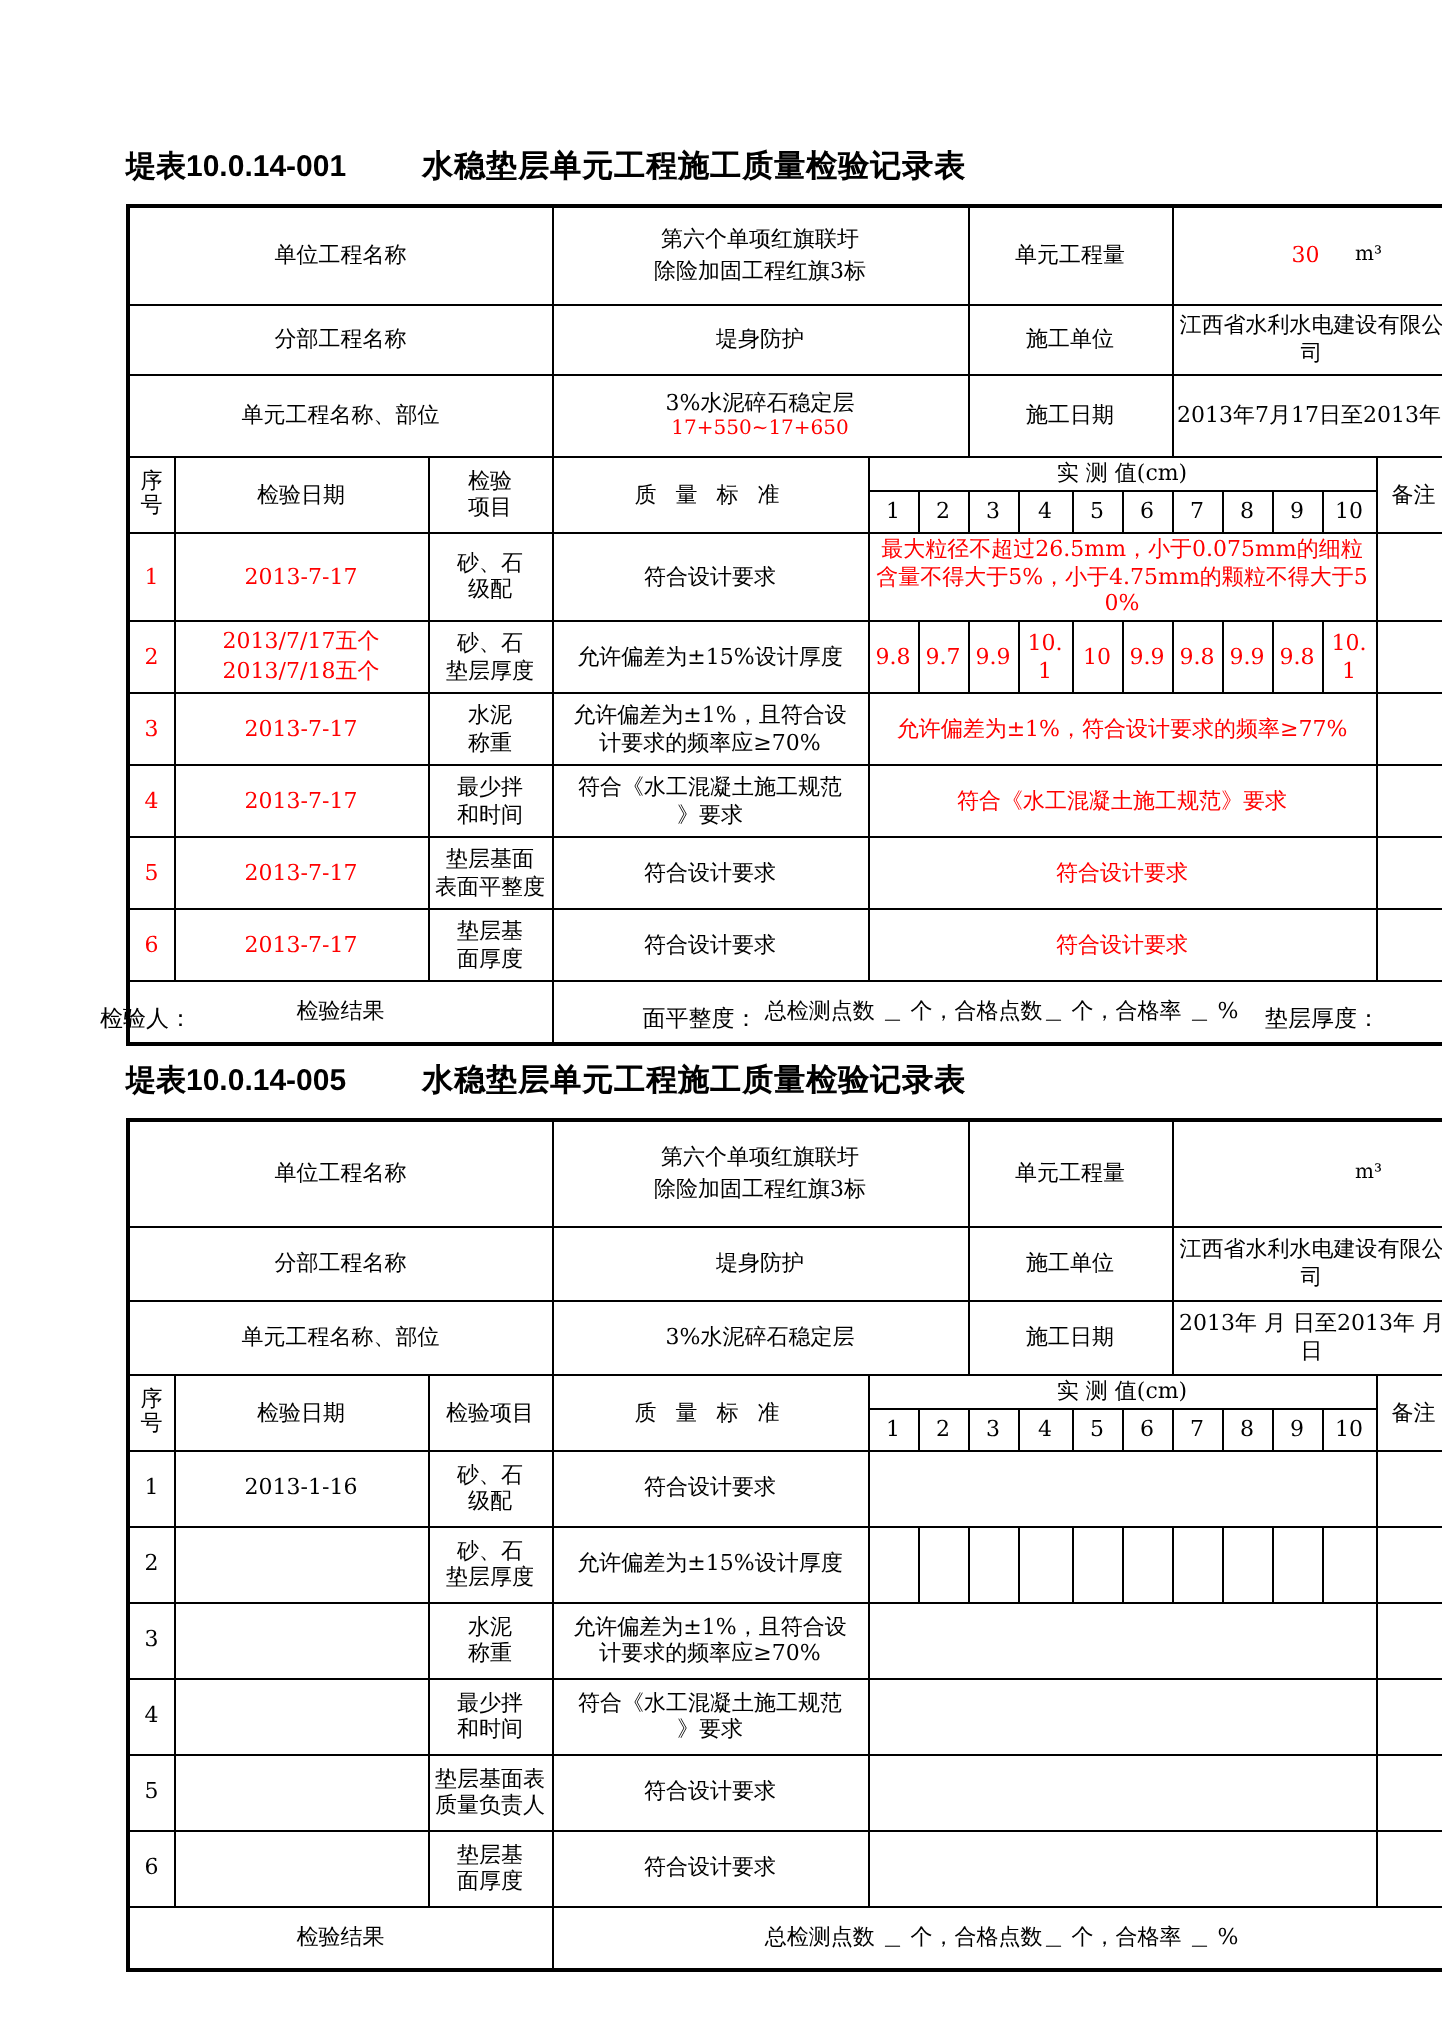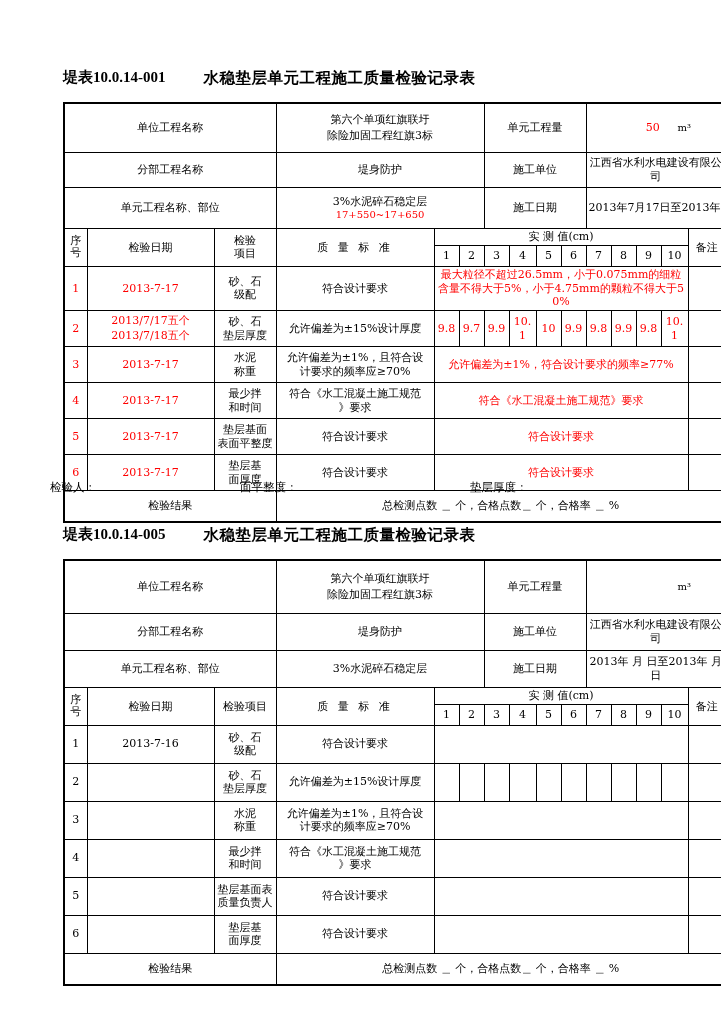--- a/index.html
+++ b/index.html
@@ -8,23 +8,23 @@
     background:#ffffff;
     font-family:"DejaVu Sans","Liberation Sans",sans-serif;
     color:#000;
     overflow:hidden;
   }
   .page{position:relative;width:721px;height:1019px;}
 
   
   .form{position:absolute;left:63px;width:602px;}
   .form-title{
-    display:flex;align-items:flex-start;
+    display:flex;align-items:center;
     height:30px;margin-bottom:4px;
-    font-family:Liberation Serif, serif;
+    font-family:Liberation Sans, sans-serif;
     font-weight:bold;
   }
   .title-code{font-size:15px;letter-spacing:0px;white-space:nowrap;}
   .title-main{font-size:15.5px;margin-left:38px;white-space:nowrap;letter-spacing:.5px;}
 
   table.grid{
     border-collapse:collapse;
     table-layout:fixed;
     width:602px;
     font-family:"DejaVu Serif","Liberation Serif",serif;
@@ -94,21 +94,21 @@
 
       <tbody>
           <tr>
         <td colspan="3" class="t11" style="height:46px">单位工程名称</td>
         <td colspan="3" class="t11">
           <span style="white-space:pre-line;display:block;line-height:1.45;">第六个单项红旗联圩
 除险加固工程红旗3标</span>
         </td>
         <td colspan="4" class="t11">单元工程量</td>
         <td colspan="5" class="t11 unit-cell">
-          <span class="val red">50</span>
+          <span class="val red">30</span>
           <span class="unit">m³</span>
         </td>
       </tr>
 
       <tr>
         <td colspan="3" class="t11" style="height:32px">分部工程名称</td>
         <td colspan="3" class="t11">堤身防护</td>
         <td colspan="4" class="t11">施工单位</td>
         <td colspan="5" class="t11">江西省水利水电建设有限公司</td>
       </tr>
@@ -223,21 +223,21 @@
       </tr>
 
       <tr>
         <td colspan="3" class="t11" style="height:28px">检验结果</td>
         <td colspan="12" class="t11">总检测点数 ＿ 个，合格点数＿ 个，合格率 ＿ %</td>
       </tr>
     </tbody>
       </table>
   </div>
 
-  <div class="sign-row" style="top:476px;">
+  <div class="sign-row" style="top:498px;justify-content:space-between;">
     <span class="s1">检验人：</span>
     <span class="s2">面平整度：</span>
     <span>垫层厚度：</span>
   </div>
 
   <div class="form" id="form2" style="top:525px;">
     <div class="form-title">
       <span class="title-code">堤表10.0.14-005</span>
       <span class="title-main">水稳垫层单元工程施工质量检验记录表</span>
     </div>
@@ -305,21 +305,21 @@
         <td class="t10">5</td>
         <td class="t10">6</td>
         <td class="t10">7</td>
         <td class="t10">8</td>
         <td class="t10">9</td>
         <td class="t10">10</td>
       </tr>
 
       <tr>
         <td class="t10" style="height:35px">1</td>
-        <td class="t10">2013-7-16</td>
+        <td class="t10">2013-1-16</td>
         <td class="t10" style="white-space:pre-line">砂、石
 级配</td>
         <td class="t10">符合设计要求</td>
         <td colspan="10"></td>
         <td></td>
       </tr>
 
       <tr>
         <td class="t10" style="height:35px">2</td>
         <td class="t10"></td>

